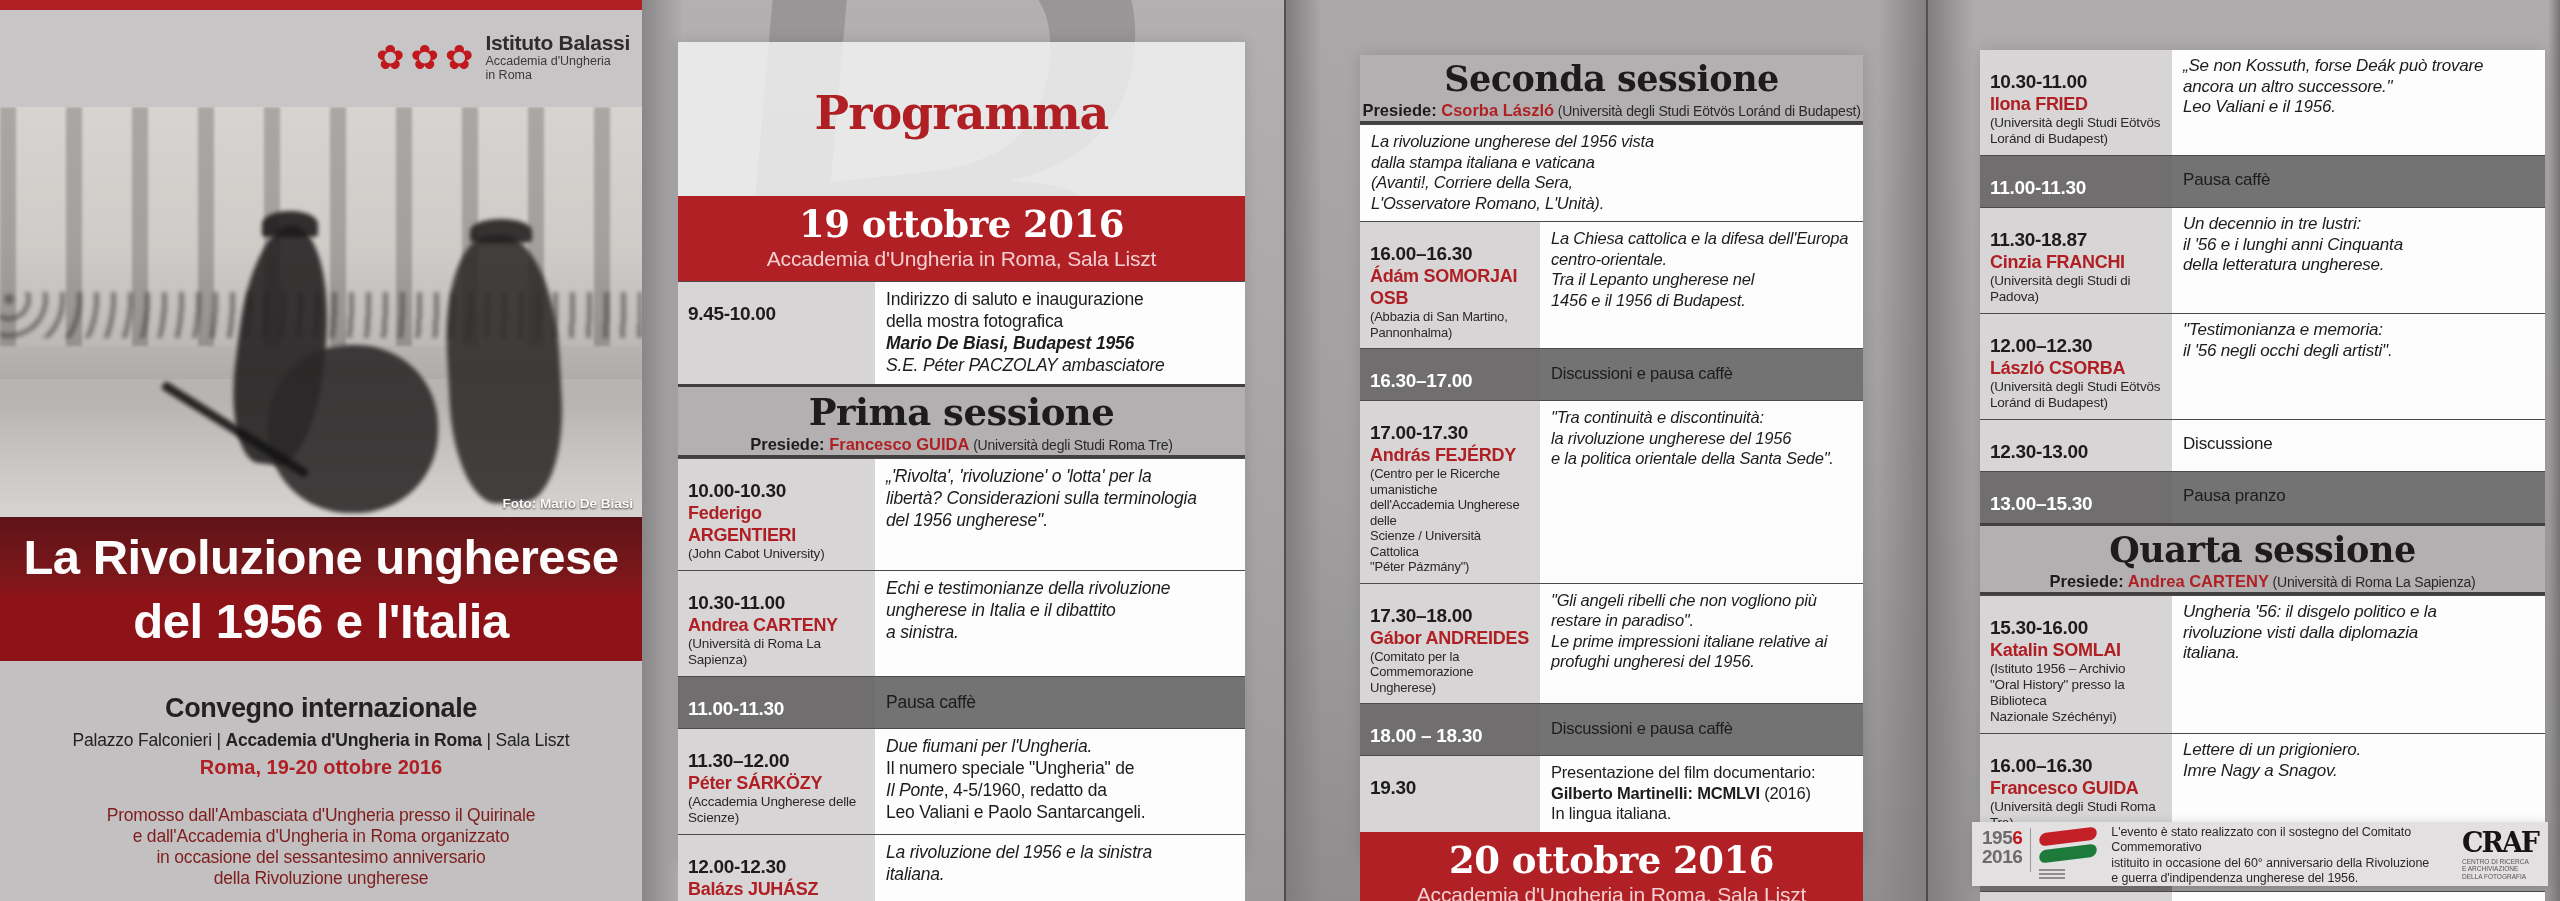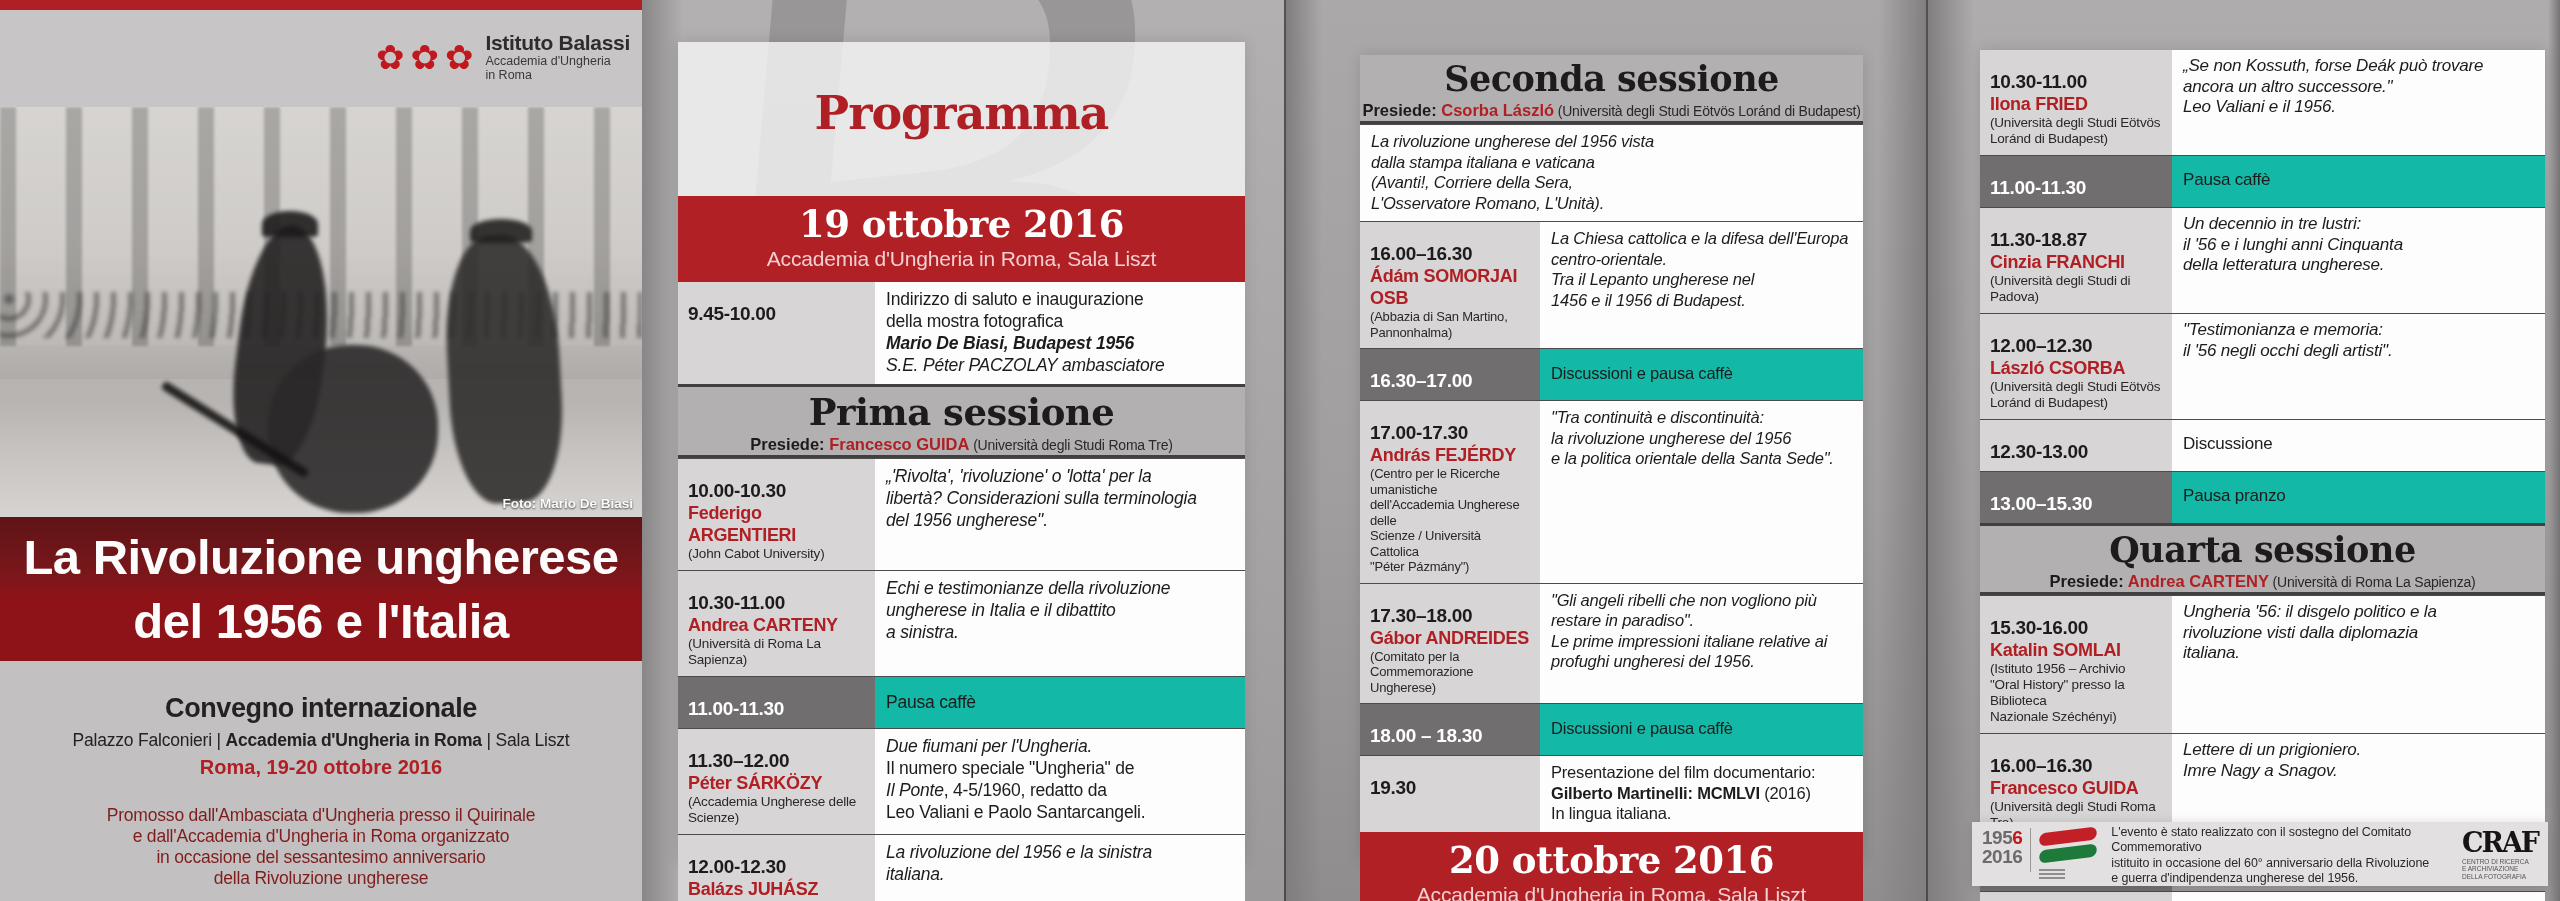--- a/index.html
+++ b/index.html
@@ -103,21 +103,21 @@
   .aff{font-size:13.5px;line-height:16px;color:#2a2829;white-space:pre-line;letter-spacing:-0.2px;}
   .card3 .aff{font-size:13px;line-height:15.5px;}
   .desc{font-size:17.5px;line-height:22px;white-space:pre-line;letter-spacing:-0.2px;}
   .card3 .desc{font-size:16.5px;line-height:20.5px;}
   .card4 .desc{font-size:17px;line-height:20.5px;}
   .i{font-style:italic;}
   .bi{font-style:italic;font-weight:bold;}
   .b{font-weight:bold;}
   .brk .cl{background:#706e6f;}
   .brk .time{color:#ffffff;}
-  .brk .cr{background:#14b8a6;display:flex;align-items:center;}
+  .brk .cr{background:#737373;display:flex;align-items:center;}
   .brk .desc{font-style:normal;}
   .disc .cr{display:flex;align-items:center;}
 
   
   .footer{left:1972px;top:822px;width:576px;height:64px;background:#e2e0e1;display:flex;align-items:center;
       padding:6px 10px;box-sizing:border-box;box-shadow:0 0 10px rgba(0,0,0,.12);}
   .mem-logo{display:flex;gap:6px;align-items:flex-start;}
   .years{font-size:19px;font-weight:bold;line-height:19px;color:#6d6b6c;text-align:right;letter-spacing:-0.5px;}
   .years .red6{color:#c0181c;}
   .mem-div{width:1px;height:44px;background:#9a9899;margin:0 2px;}

